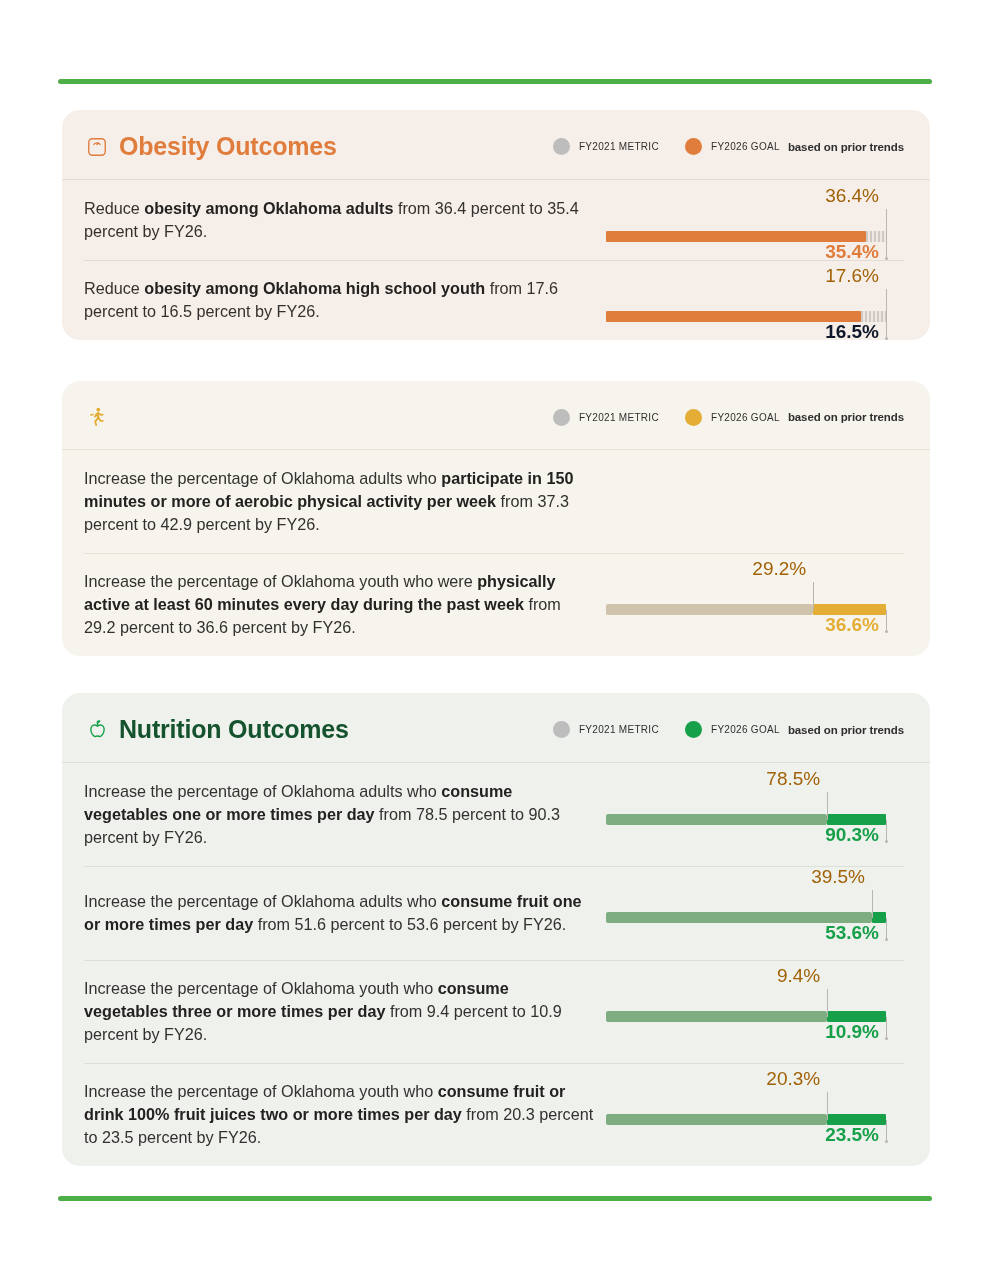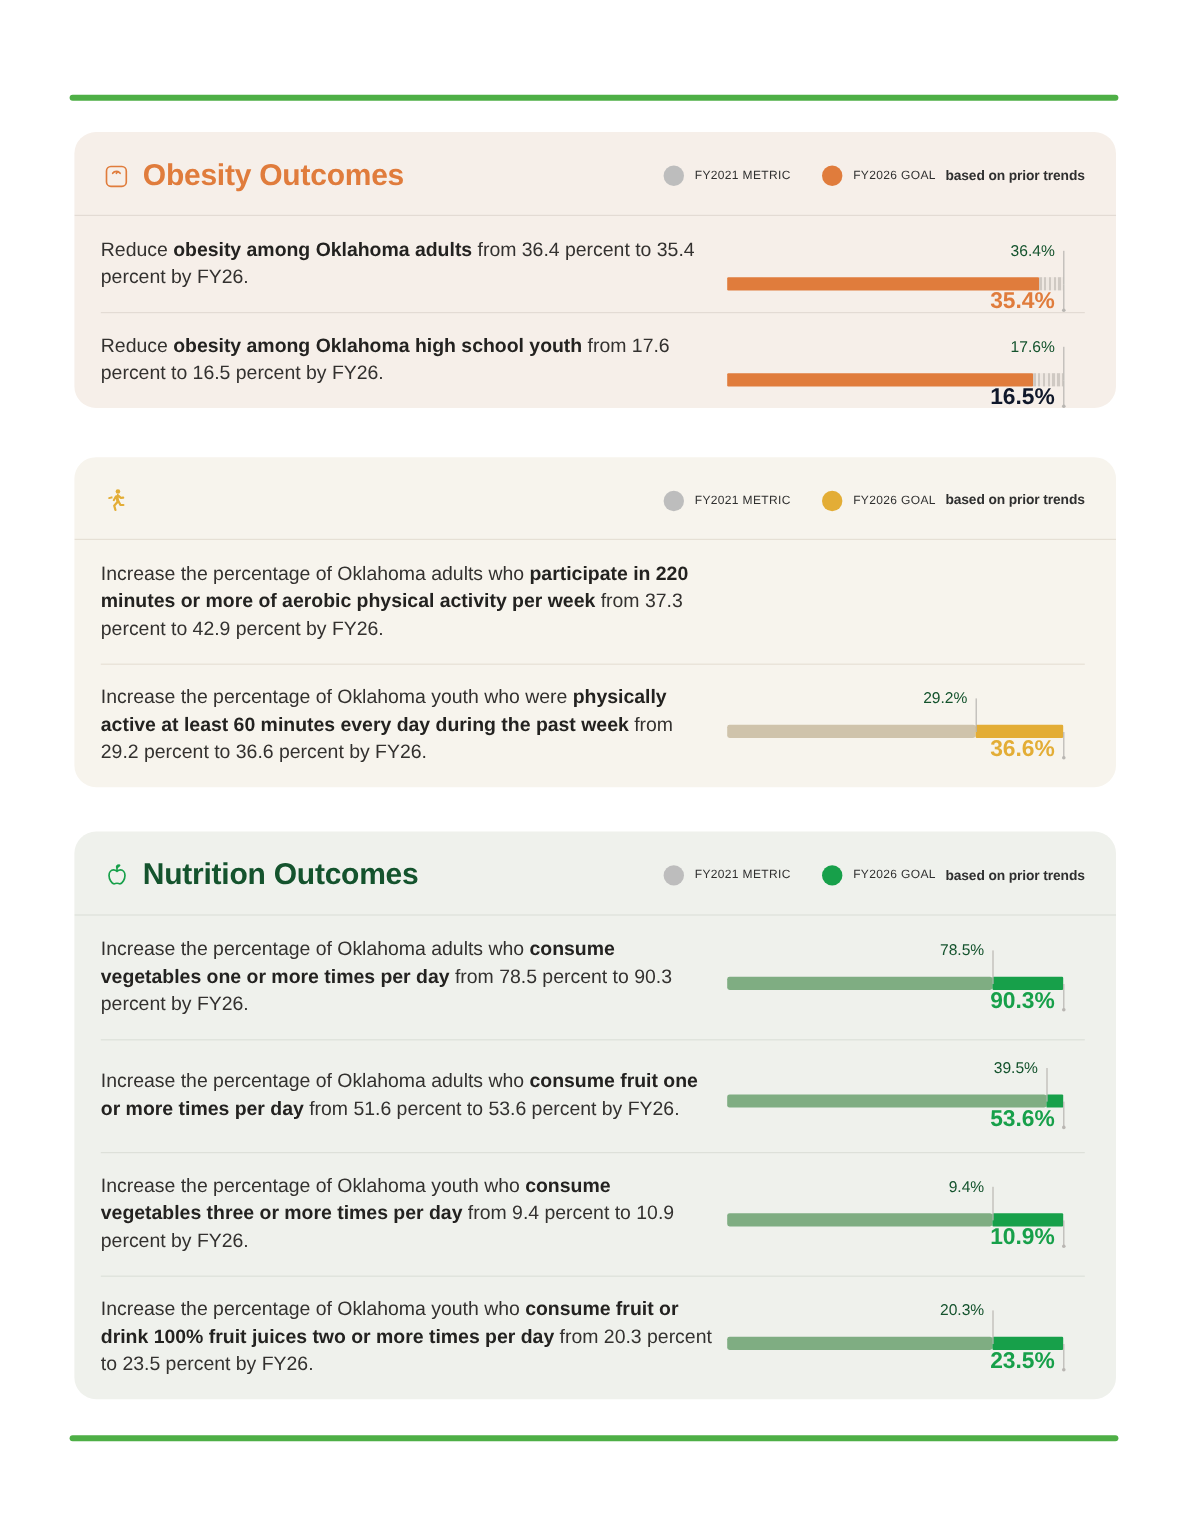--- a/index.html
+++ b/index.html
@@ -80,21 +80,21 @@
   }
   .tick{
     position:absolute;width:1px;background:#b9b6b2;
   }
   .tick-up{top:24px;height:28px;}
   .tick-down{top:52px;height:22px;}
   .tick-dot{
     position:absolute;width:3px;height:3px;border-radius:50%;background:#b9b6b2;
   }
   .val-metric{
-    position:absolute;top:16px;font-size:13px;color:#14532d;
+    position:absolute;top:0;font-size:19px;color:#a16207;
     transform:translateX(-100%);padding-right:7px;white-space:nowrap;
   }
   .val-goal{
     position:absolute;top:56px;font-size:19px;font-weight:700;
     transform:translateX(-100%);padding-right:7px;white-space:nowrap;
   }
 </style>
 </head>
 <body>
 
@@ -165,21 +165,21 @@
             <span class="legend-dot metric"></span>
             <span class="legend-label">FY2021 METRIC</span>
             <span class="legend-gap"></span>
             <span class="legend-dot" style="background:#e3ad36"></span>
             <span class="legend-label">FY2026 GOAL</span>
             <span class="legend-note">based on prior trends</span>
           </div>
         </div>
         <div class="divider" style="background: rgb(230, 224, 213);"></div>
         <div class="row">
-          <div class="row-text"><span>Increase the percentage of Oklahoma adults who </span><b>participate in 220 minutes or more of aerobic physical activity per week</b><span> from 37.3 percent to 42.9 percent by FY26.</span></div>
+          <div class="row-text"><span>Increase the percentage of Oklahoma adults who </span><b>participate in 150 minutes or more of aerobic physical activity per week</b><span> from 37.3 percent to 42.9 percent by FY26.</span></div>
         </div>
         <div class="row">
           <div class="row-sep" style="background: rgb(230, 224, 213);"></div>
           <div class="row-text"><span>Increase the percentage of Oklahoma youth who were </span><b>physically active at least 60 minutes every day during the past week</b><span> from 29.2 percent to 36.6 percent by FY26.</span></div>
           <div class="row-chart" style="height: 94px;">
             <div class="bar-wrap">
               <div class="bar-line" style="left: 0px; width: 74%; background: rgb(207, 195, 171);"></div>
               <div class="bar-accent" style="left: 74%; width: 26%; background: rgb(227, 173, 54);"></div>
               <div class="tick tick-up" style="left: 74%;"></div>
               <div class="val-metric" style="left: 74%;">29.2%</div>

